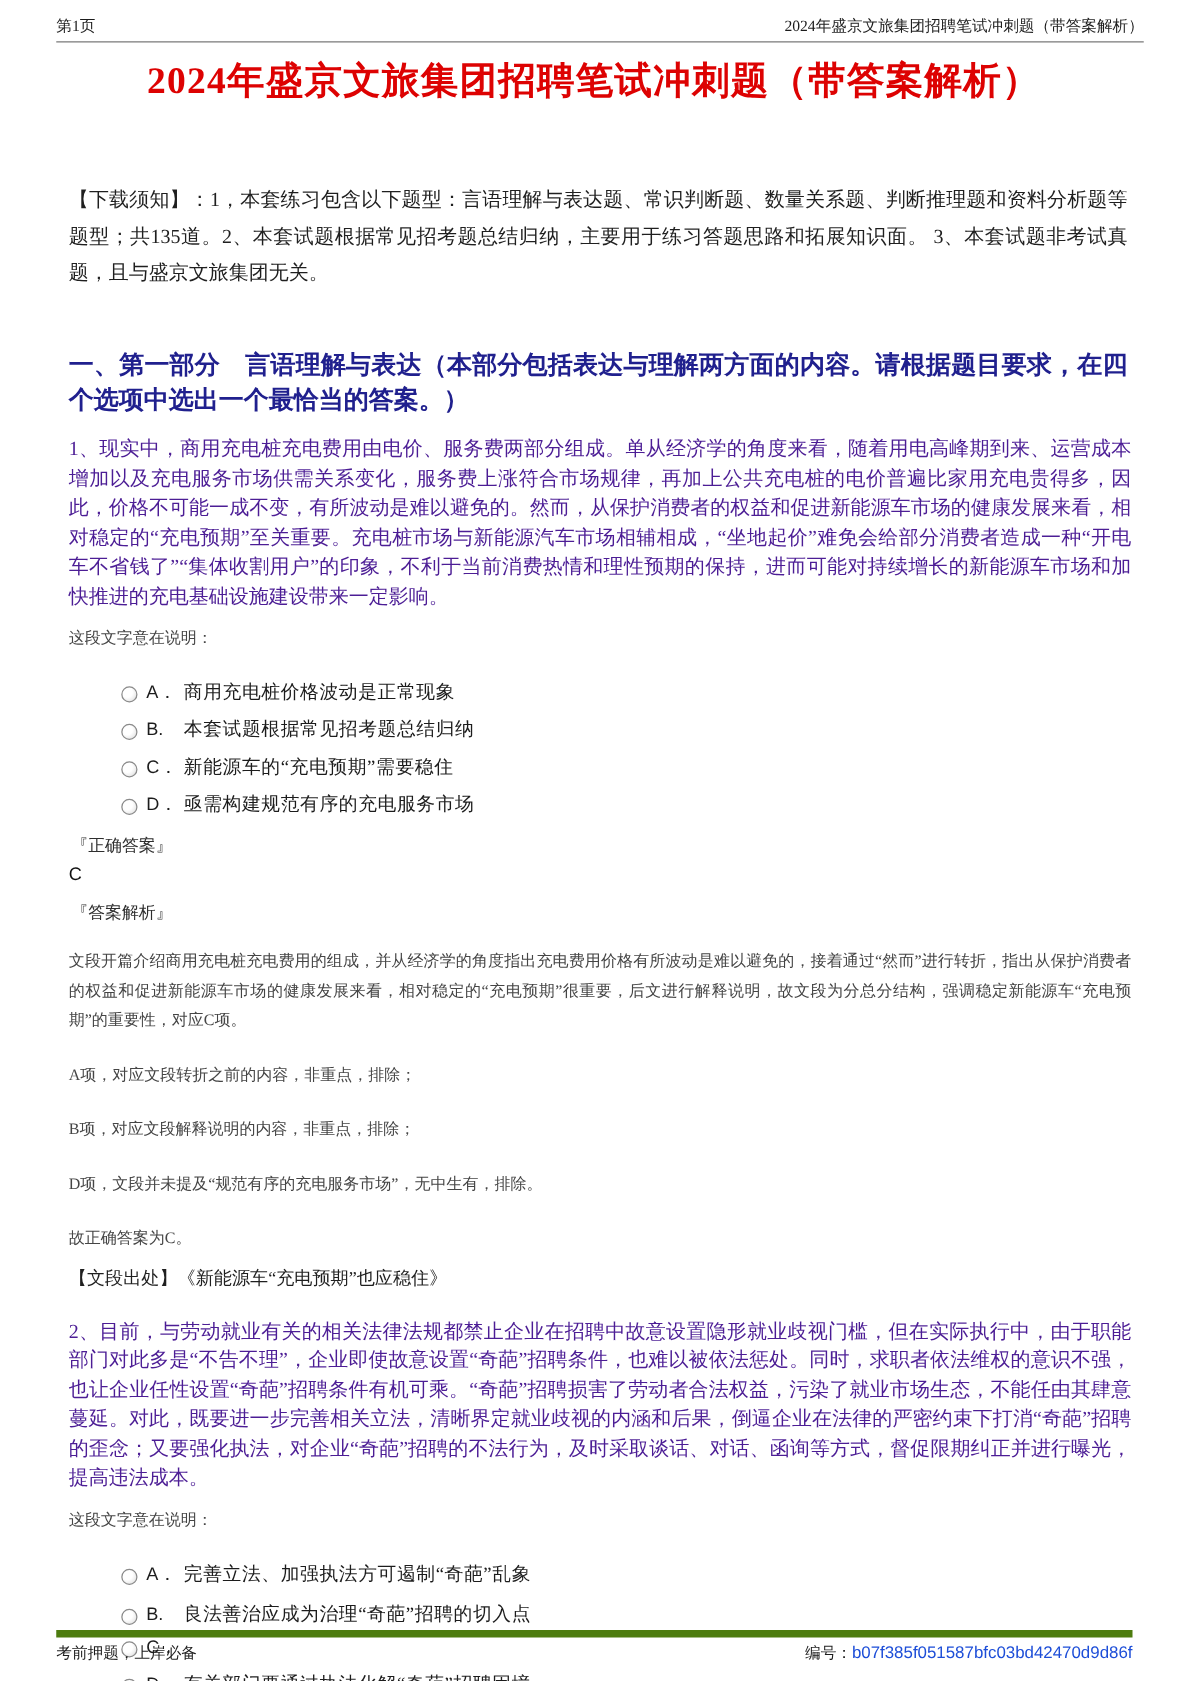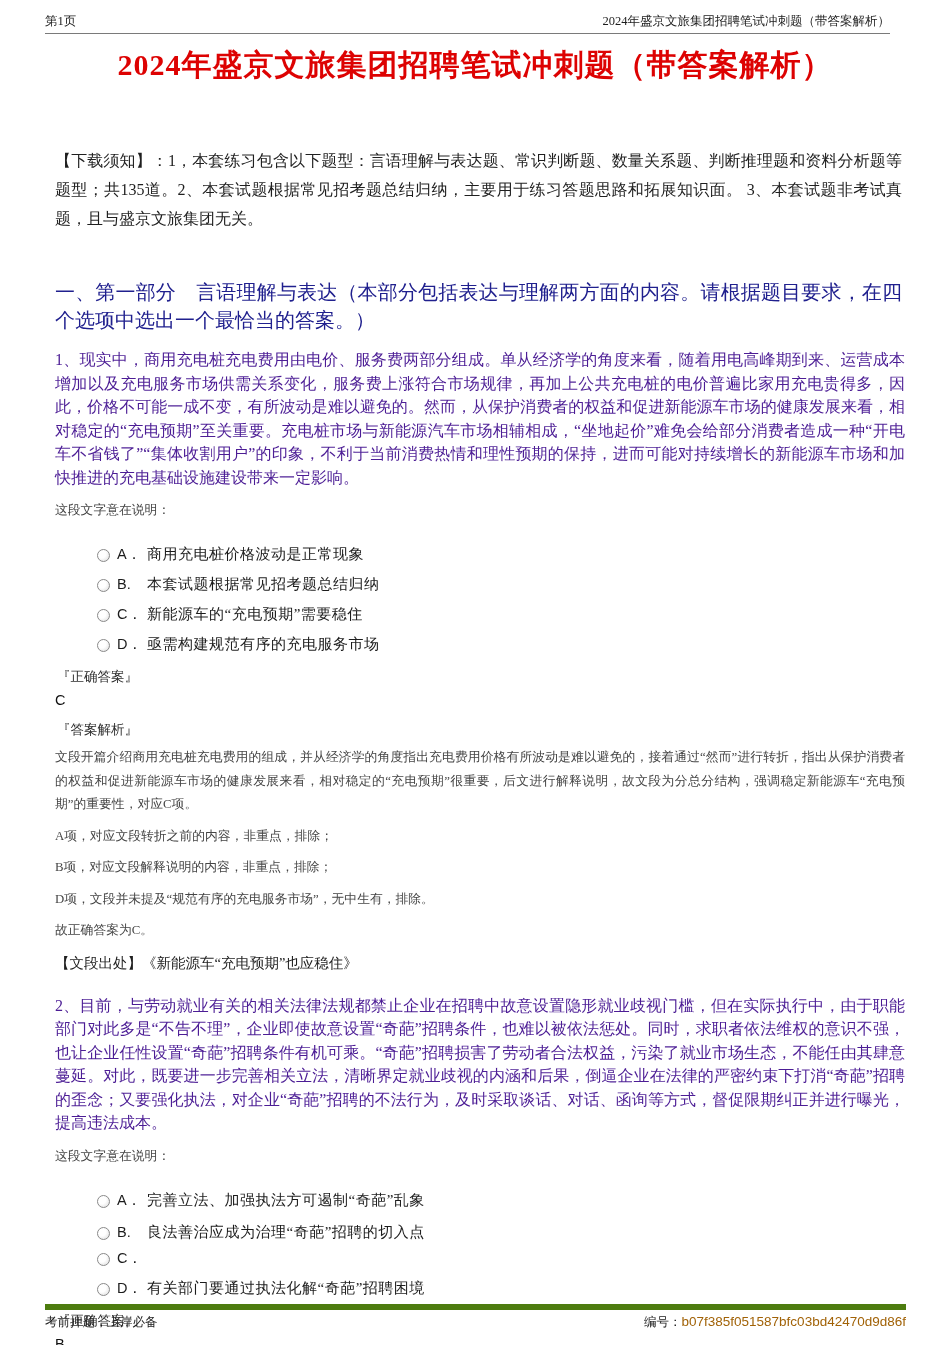--- a/index.html
+++ b/index.html
@@ -6,21 +6,21 @@
   .page {
     position:relative;
     width:950px; height:1345px;
     background:#ffffff;
     font-family:"Liberation Serif","DejaVu Serif",serif;
     color:#333;
     overflow:hidden;
     box-sizing:border-box;
   }
   .pageheader {
-    position:absolute; top:13px; left:45px; right:60px;
+    position:absolute; top:13px; left:45px; right:35px;
     display:flex; justify-content:space-between; align-items:flex-end;
     font-size:12.5px; color:#1c1c1c;
     border-bottom:1px solid #7a7a7a;
     padding-bottom:3px;
   }
   .content { position:absolute; top:33px; left:0; right:0; }
   .doc-title {
     margin:12px 0 0 0;
     text-align:center;
     font-size:30px; line-height:40px;
@@ -30,21 +30,21 @@
   }
   .notice {
     margin:61px 48px 0 55px;
     font-size:16px; line-height:29px;
     color:#1f1f1f;
     text-align:justify;
   }
   .section-heading {
     margin:46px 48px 0 55px;
     font-size:20px; line-height:27.5px;
-    font-weight:400;
+    font-weight:700;
     color:#20208e;
     text-align:justify;
   }
   .stem {
     margin:14px 45px 0 55px;
     font-size:16px; line-height:23.5px;
     color:#4c1d95;
     text-align:justify;
   }
   .prompt {
@@ -84,37 +84,37 @@
   .ans-value {
     margin:5px 45px 0 55px;
     font-family:"Liberation Sans","DejaVu Sans",sans-serif;
     font-size:14.5px; line-height:20px; color:#111;
   }
   .analysis-line {
     margin:9px 45px 0 55px;
     font-size:12.8px; line-height:23.5px;
     color:#454545; text-align:justify;
   }
-  .spaced { margin-top:8px; }
+  .spaced { margin-top:20px; }
   .source-line {
     margin:10px 45px 0 55px;
     font-size:14.5px; line-height:21px;
     color:#1f1f1f;
   }
   .q2 { margin-top:20px; }
   .pagefooter {
     position:absolute; left:45px; right:44px; bottom:14px;
     display:flex; justify-content:space-between; align-items:flex-end;
     border-top:6px solid #4d7c0f;
     padding-top:4px;
     font-size:12.5px; color:#1c1c1c;
   }
   .code {
     font-family:"Liberation Sans","DejaVu Sans",sans-serif;
-    font-size:13.5px; color:#a16207;
+    font-size:13.5px; color:#1d4ed8;
   }
 </style>
 </head>
 <body>
 
 <div class="page">
 
   <div class="pageheader">
     <span>第1页</span>
     <span>2024年盛京文旅集团招聘笔试冲刺题（带答案解析）</span>

